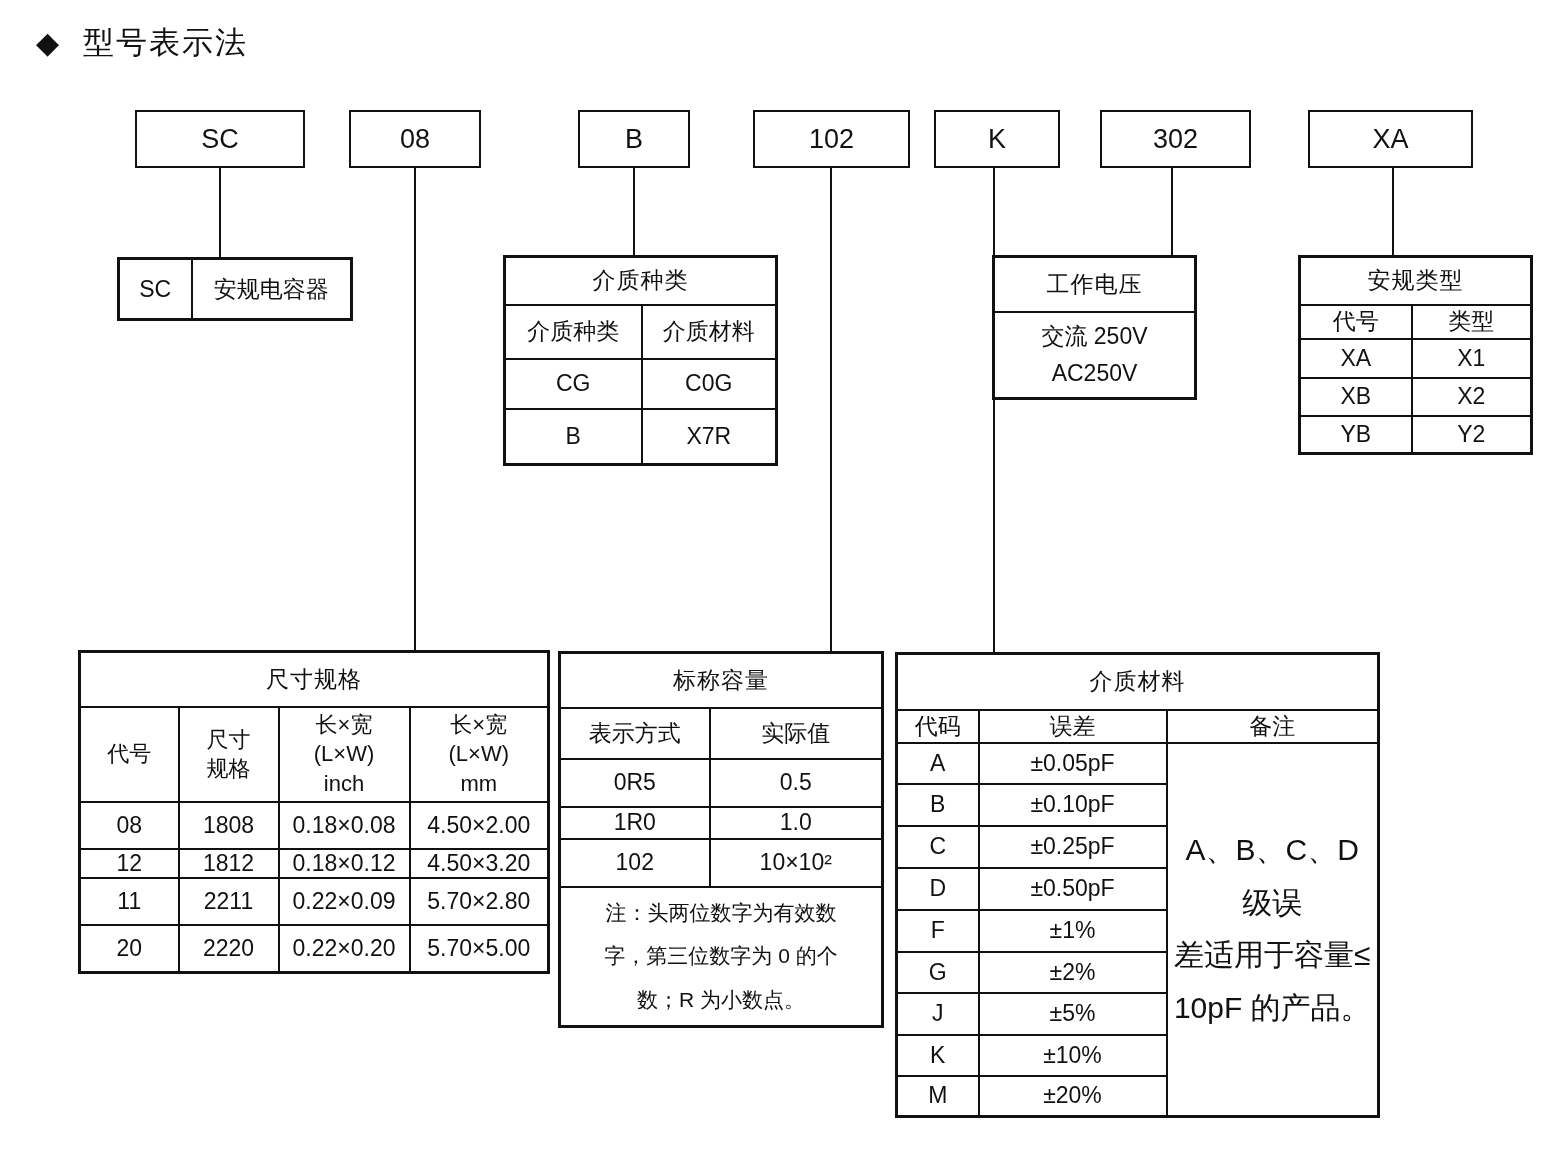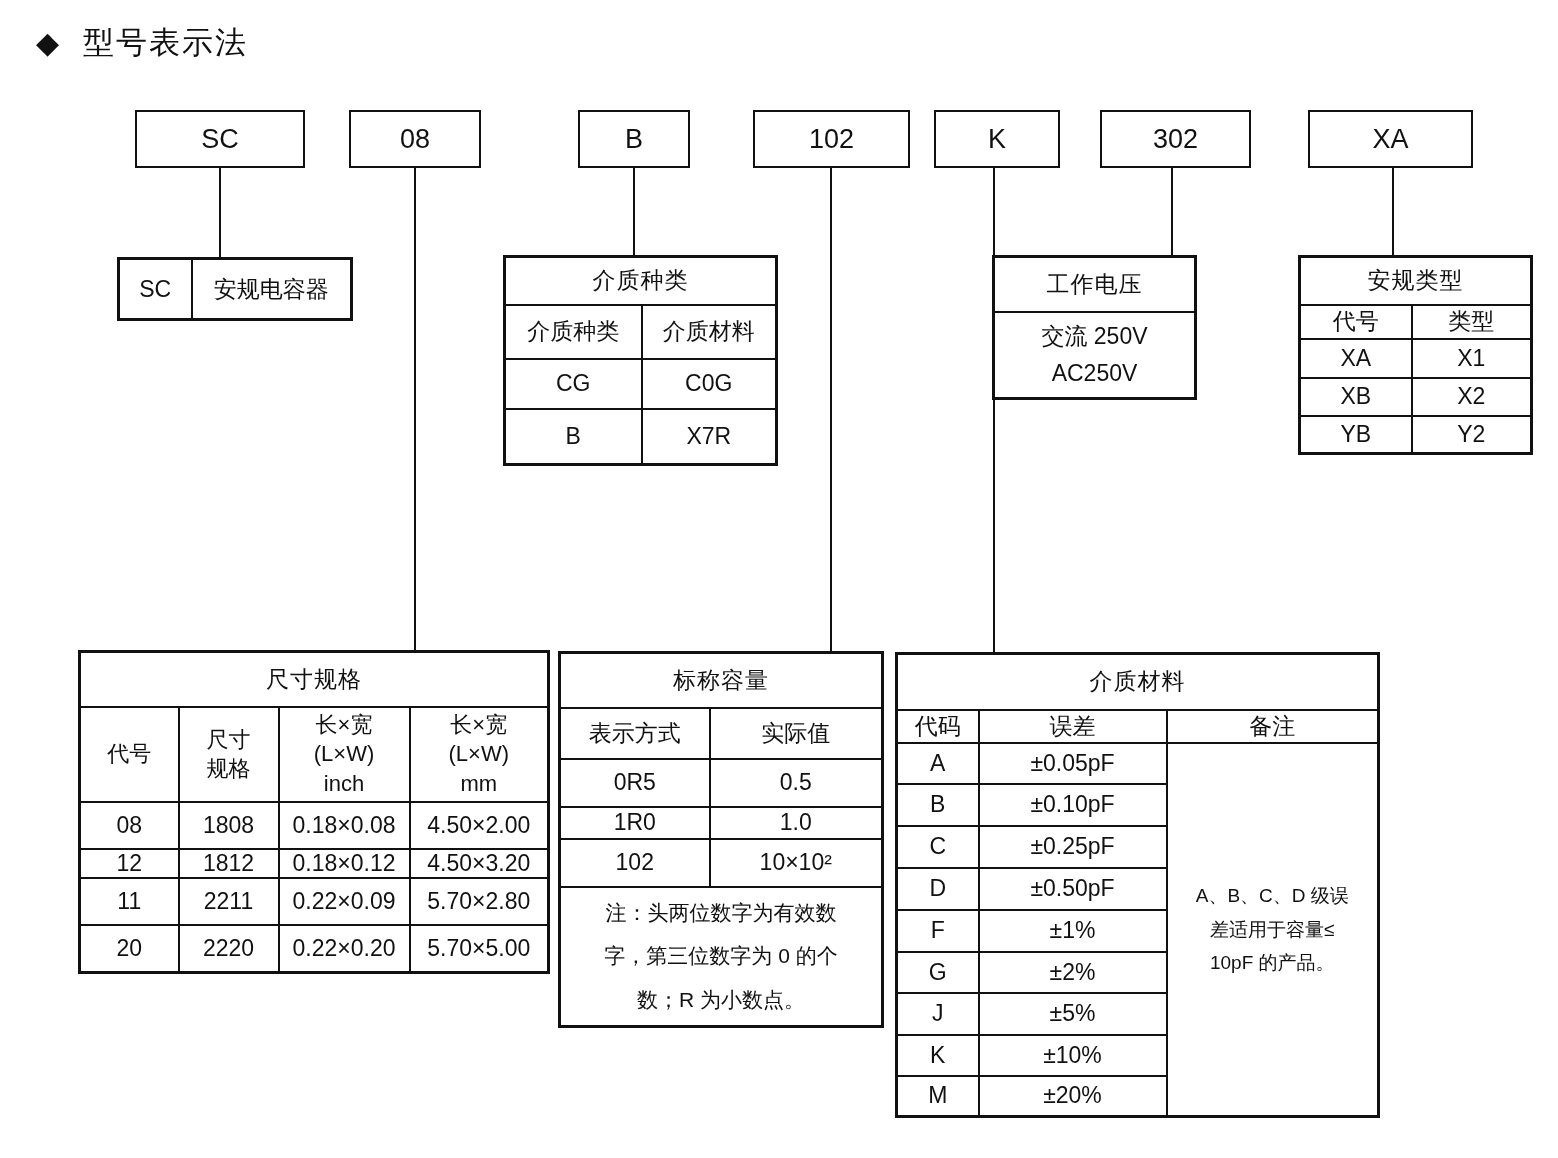--- a/index.html
+++ b/index.html
@@ -63,21 +63,21 @@
   .hdr3 { white-space: pre-line; line-height: 1.32; font-size: 22px; }
   .v-val { white-space: pre-line; line-height: 1.62; }
   .note-cell {
     white-space: pre-line;
     font-size: 21px;
     line-height: 2.08;
     text-align: center;
   }
   .remark-cell {
     white-space: pre-line;
-    font-size: 19px;
+    font-size: 30px;
     line-height: 1.75;
     text-align: center;
   }
 </style>
 </head>
 <body>
 
 <div class="page">
 
   <div class="title-row">

